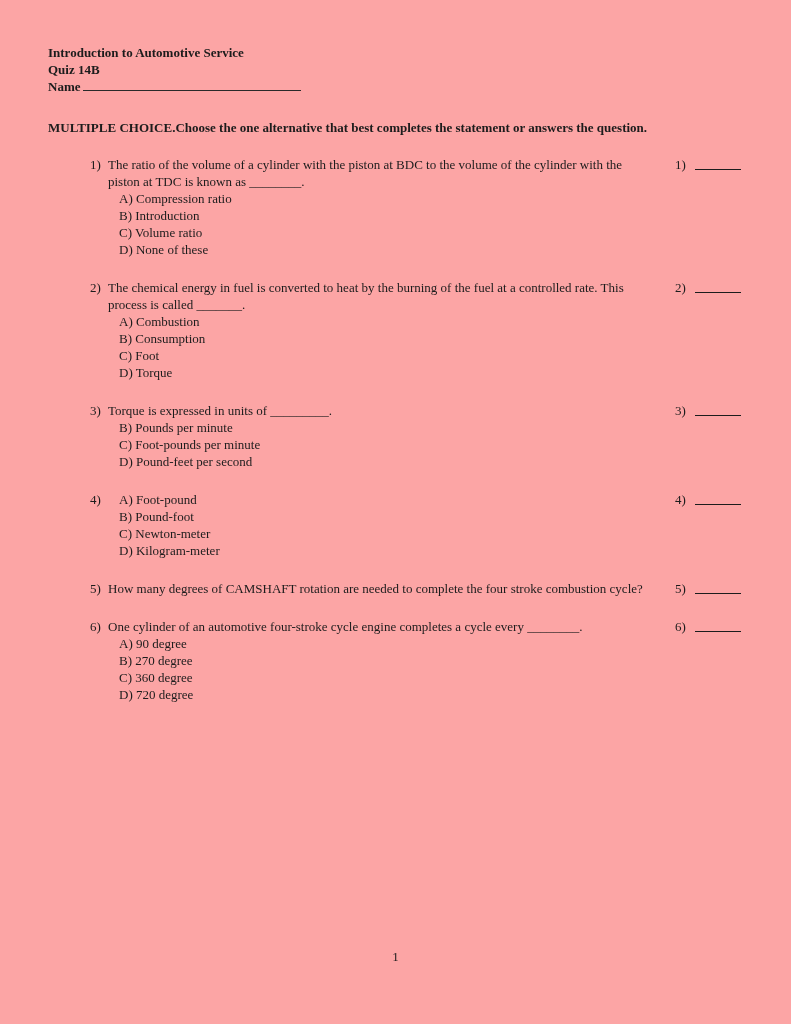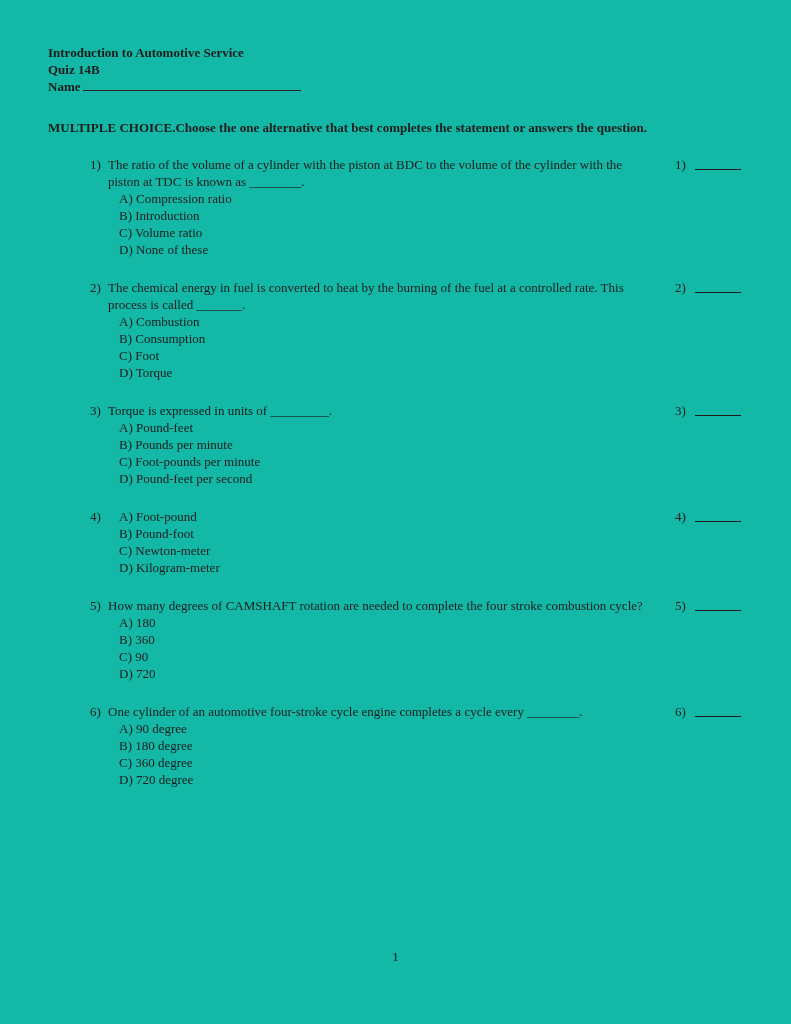--- a/index.html
+++ b/index.html
@@ -2,21 +2,21 @@
 <html><head>
 <meta charset="utf-8">
 <style>
   * { margin: 0; padding: 0; box-sizing: border-box; }
   html, body { background: #e8e8e8; }
   .page {
     width: 791px;
     height: 1024px;
     margin: 0 auto;
     position: relative;
-    background: #14b8a6;
+    background: #fca5a5;
     color: #1c1c1c;
     font-family: "Liberation Serif", "DejaVu Serif", serif;
     font-size: 13px;
     line-height: 17px;
     overflow: hidden;
   }
   .content { padding: 44px 46px 0 48px; }
   .hdr-line { font-weight: bold; }
   .name-row { font-weight: bold; }
   .name-blank {
@@ -107,21 +107,20 @@
           <span class="ans-blank"></span>
         </div>
       </div>
 
       <div class="question">
         <div class="q-main">
           <div class="q-num">3)</div>
           <div class="q-body">
             <div class="q-text">Torque is expressed in units of _________.</div>
             <div class="choices">
-              <div>A) Pound-feet</div>
               <div>B) Pounds per minute</div>
               <div>C) Foot-pounds per minute</div>
               <div>D) Pound-feet per second</div>
             </div>
           </div>
         </div>
         <div class="q-ans">
           <span class="ans-num">3)</span>
           <span class="ans-blank"></span>
         </div>
@@ -143,42 +142,36 @@
           <span class="ans-num">4)</span>
           <span class="ans-blank"></span>
         </div>
       </div>
 
       <div class="question">
         <div class="q-main">
           <div class="q-num">5)</div>
           <div class="q-body">
             <div class="q-text">How many degrees of CAMSHAFT rotation are needed to complete the four stroke combustion cycle?</div>
-            <div class="choices">
-              <div>A) 180</div>
-              <div>B) 360</div>
-              <div>C) 90</div>
-              <div>D) 720</div>
-            </div>
           </div>
         </div>
         <div class="q-ans">
           <span class="ans-num">5)</span>
           <span class="ans-blank"></span>
         </div>
       </div>
 
       <div class="question">
         <div class="q-main">
           <div class="q-num">6)</div>
           <div class="q-body">
             <div class="q-text">One cylinder of an automotive four-stroke cycle engine completes a cycle every ________.</div>
             <div class="choices">
               <div>A) 90 degree</div>
-              <div>B) 180 degree</div>
+              <div>B) 270 degree</div>
               <div>C) 360 degree</div>
               <div>D) 720 degree</div>
             </div>
           </div>
         </div>
         <div class="q-ans">
           <span class="ans-num">6)</span>
           <span class="ans-blank"></span>
         </div>
       </div>

